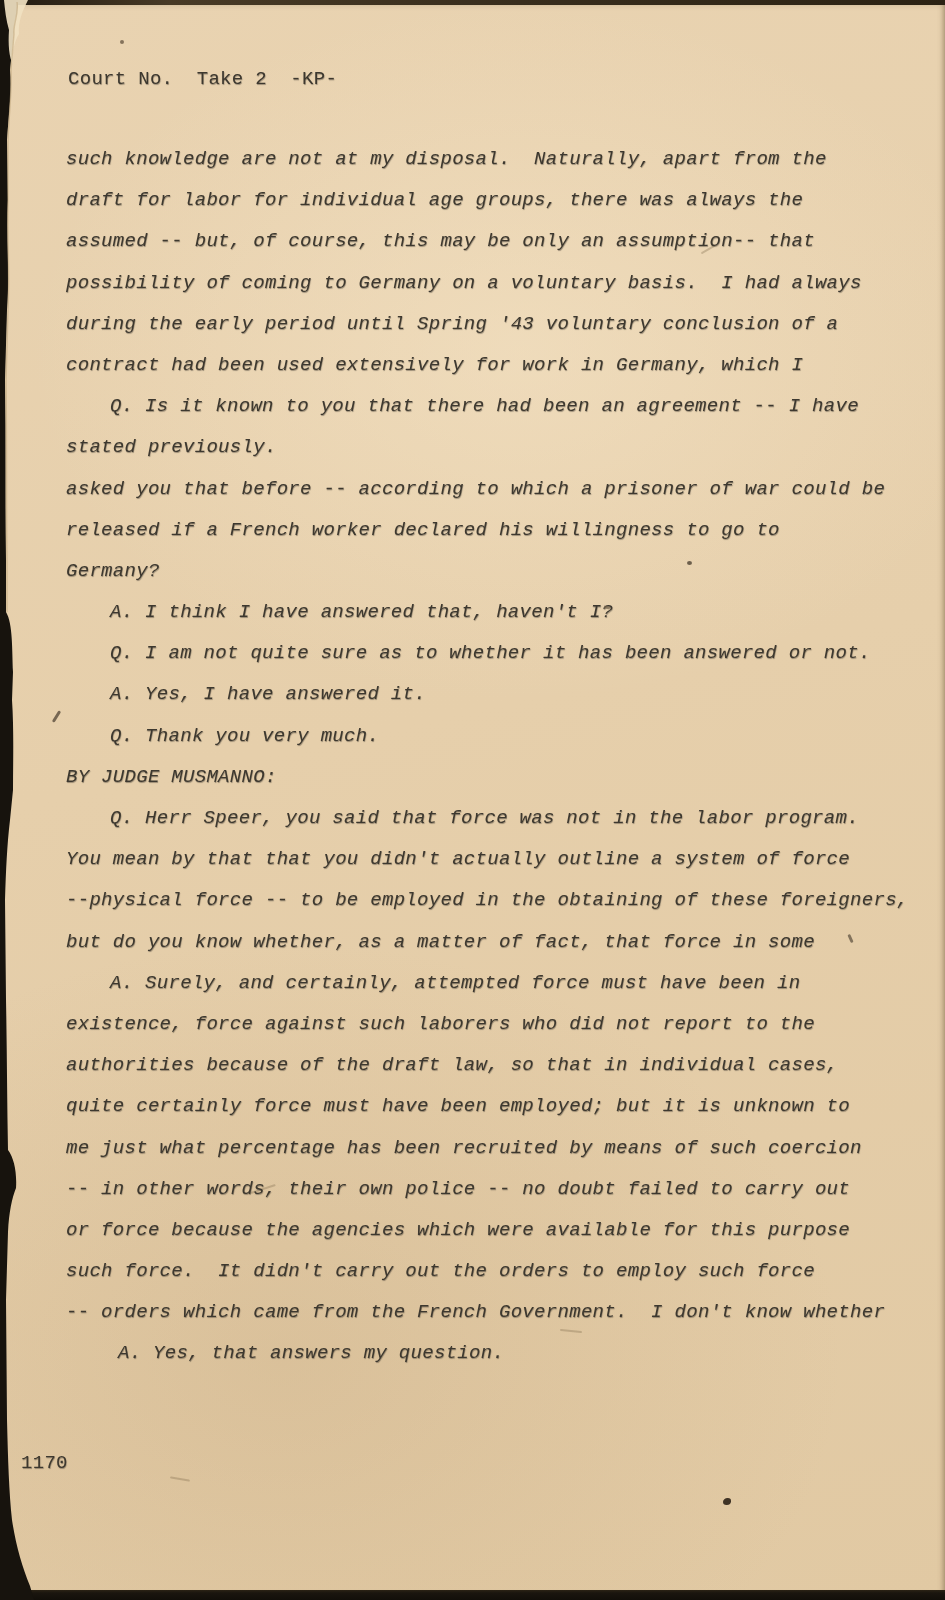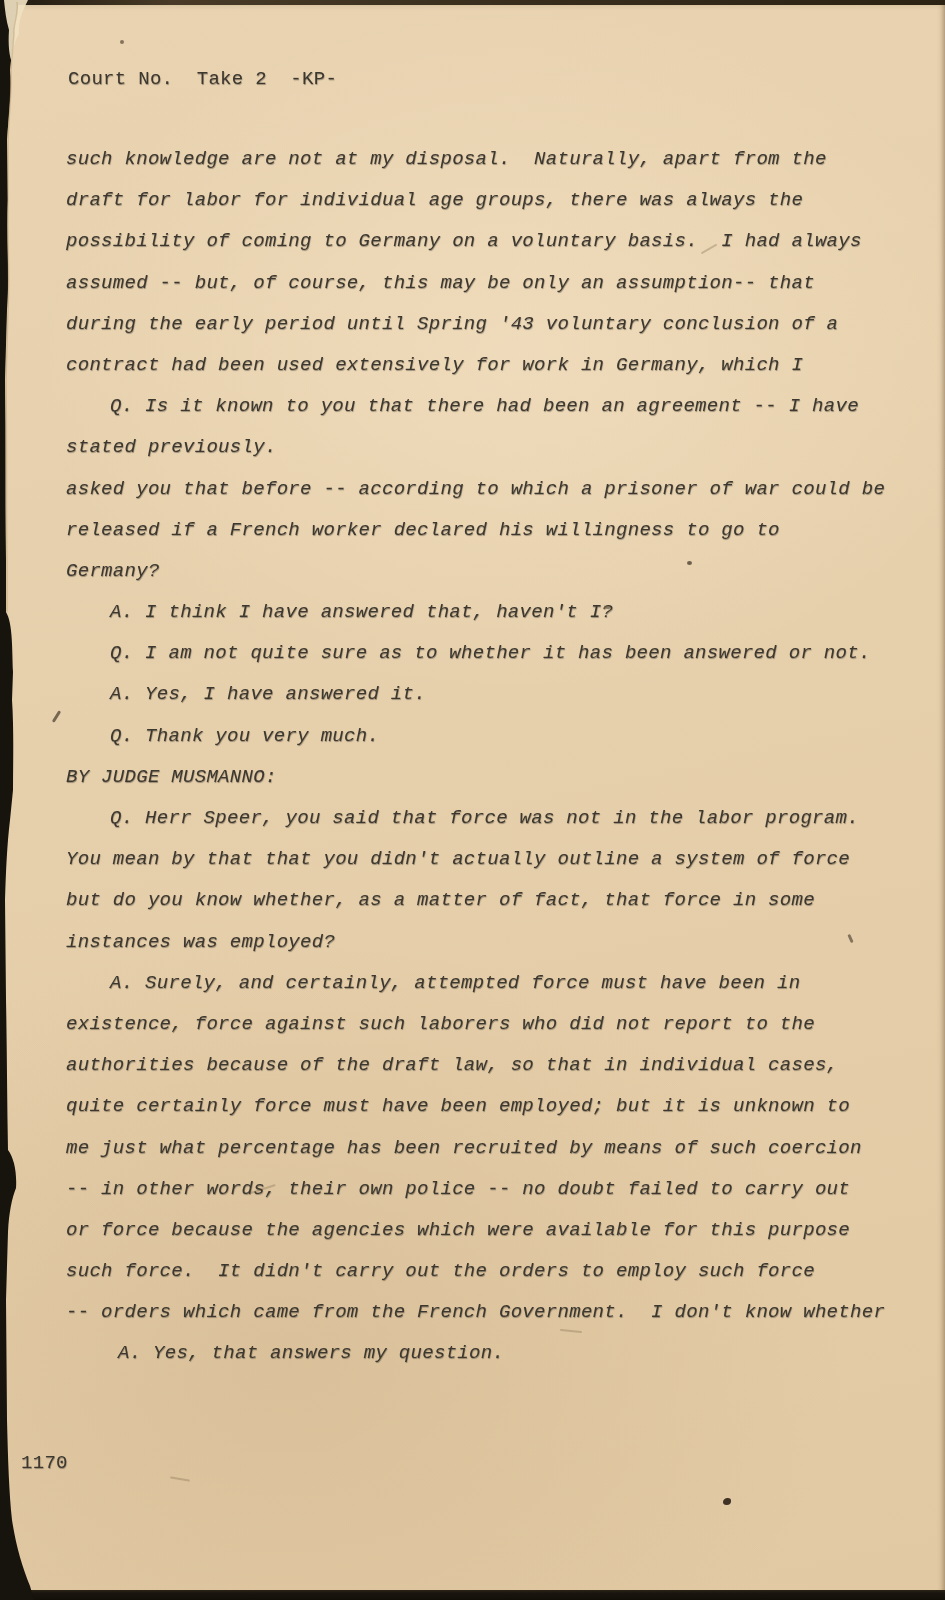--- a/index.html
+++ b/index.html
@@ -115,38 +115,38 @@
     <path fill="none" stroke="#c2a97f" stroke-width="1.4" opacity="0.6" d="M17,2 C19,14 13,24 14,34 L11,70 C12,92 9,112 8,142 L8,200
       C7,242 10,272 8,310 L6,382 C7,442 6,502 7,562 L7,612"></path>
   </svg>
 
   <div class="content">
     <div class="header-line">Court No.  Take 2  -KP-</div>
 
     <div class="body-block">
         <div class="line indent-flush">such knowledge are not at my disposal.  Naturally, apart from the</div>
         <div class="line indent-flush">draft for labor for individual age groups, there was always the</div>
+        <div class="line indent-flush">assumed -- but, of course, this may be only an assumption-- that</div>
         <div class="line indent-flush">possibility of coming to Germany on a voluntary basis.  I had always</div>
-        <div class="line indent-flush">assumed -- but, of course, this may be only an assumption-- that</div>
         <div class="line indent-flush">during the early period until Spring '43 voluntary conclusion of a</div>
         <div class="line indent-flush">contract had been used extensively for work in Germany, which I</div>
         <div class="line indent-qa">Q. Is it known to you that there had been an agreement -- I have</div>
         <div class="line indent-flush">stated previously.</div>
         <div class="line indent-flush">asked you that before -- according to which a prisoner of war could be</div>
         <div class="line indent-flush">released if a French worker declared his willingness to go to</div>
         <div class="line indent-flush">Germany?</div>
         <div class="line indent-qa">A. I think I have answered that, haven't I?</div>
         <div class="line indent-qa">Q. I am not quite sure as to whether it has been answered or not.</div>
         <div class="line indent-qa">A. Yes, I have answered it.</div>
         <div class="line indent-qa">Q. Thank you very much.</div>
         <div class="line indent-flush">BY JUDGE MUSMANNO:</div>
         <div class="line indent-qa">Q. Herr Speer, you said that force was not in the labor program.</div>
         <div class="line indent-flush">You mean by that that you didn't actually outline a system of force</div>
+        <div class="line indent-flush">--physical force -- to be employed in the obtaining of these foreigners,</div>
         <div class="line indent-flush">but do you know whether, as a matter of fact, that force in some</div>
-        <div class="line indent-flush">instances was employed?</div>
         <div class="line indent-qa">A. Surely, and certainly, attempted force must have been in</div>
         <div class="line indent-flush">existence, force against such laborers who did not report to the</div>
         <div class="line indent-flush">authorities because of the draft law, so that in individual cases,</div>
         <div class="line indent-flush">quite certainly force must have been employed; but it is unknown to</div>
         <div class="line indent-flush">me just what percentage has been recruited by means of such coercion</div>
         <div class="line indent-flush">-- in other words, their own police -- no doubt failed to carry out</div>
         <div class="line indent-flush">or force because the agencies which were available for this purpose</div>
         <div class="line indent-flush">such force.  It didn't carry out the orders to employ such force</div>
         <div class="line indent-flush">-- orders which came from the French Government.  I don't know whether</div>
         <div class="line indent-deep">A. Yes, that answers my question.</div>

